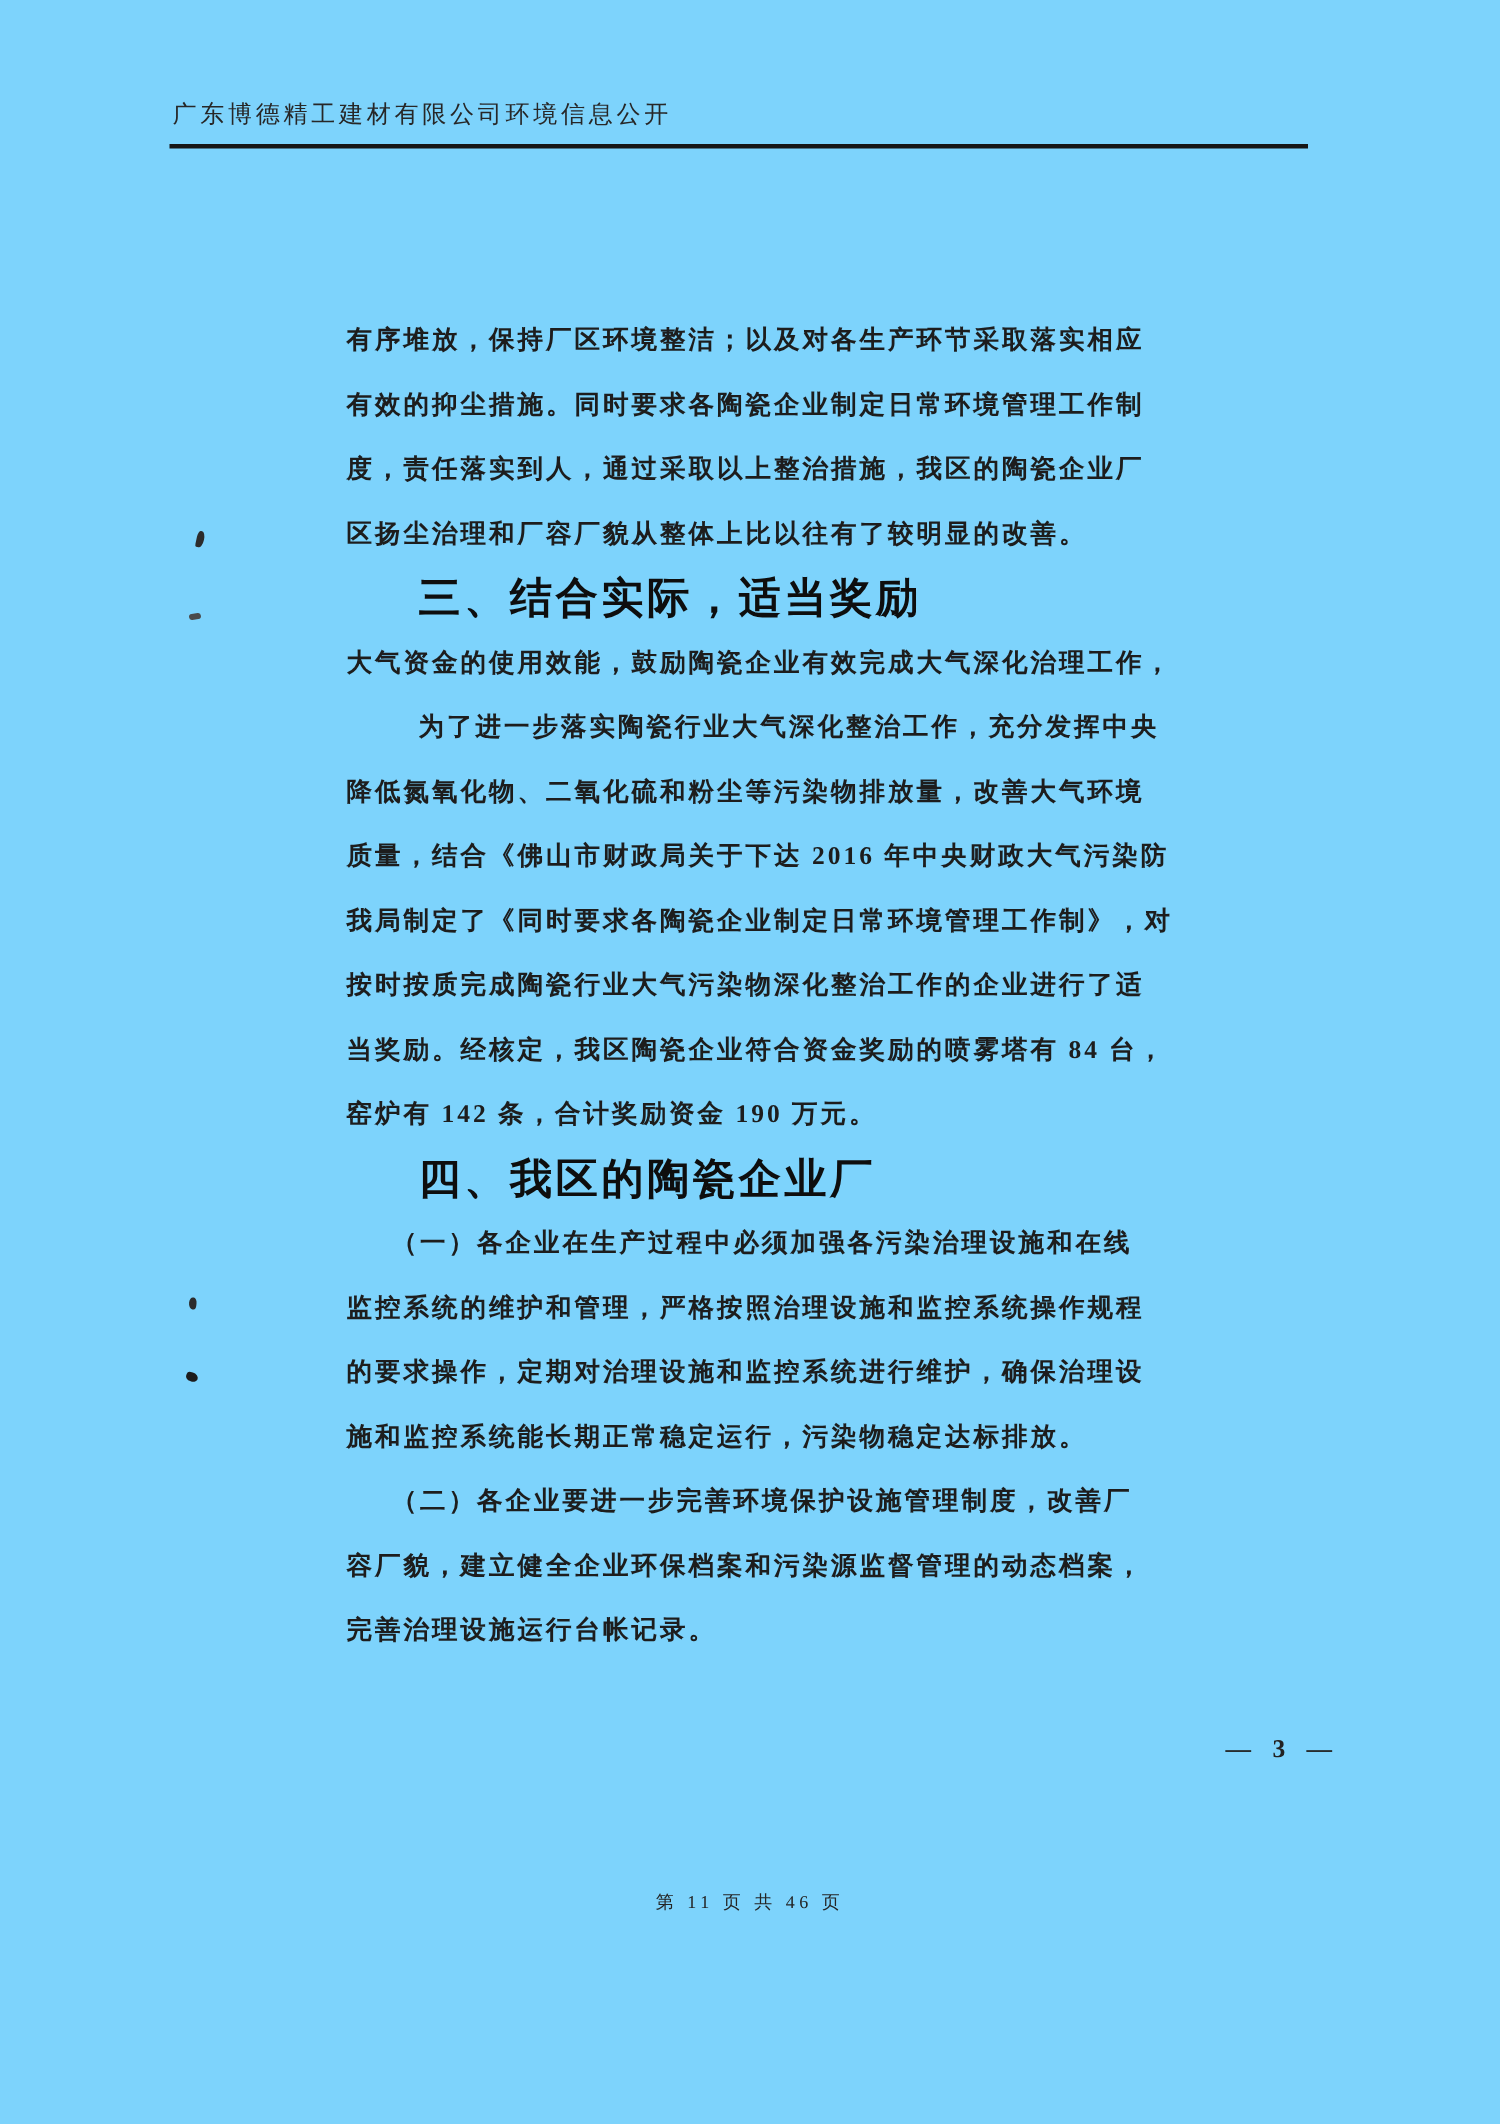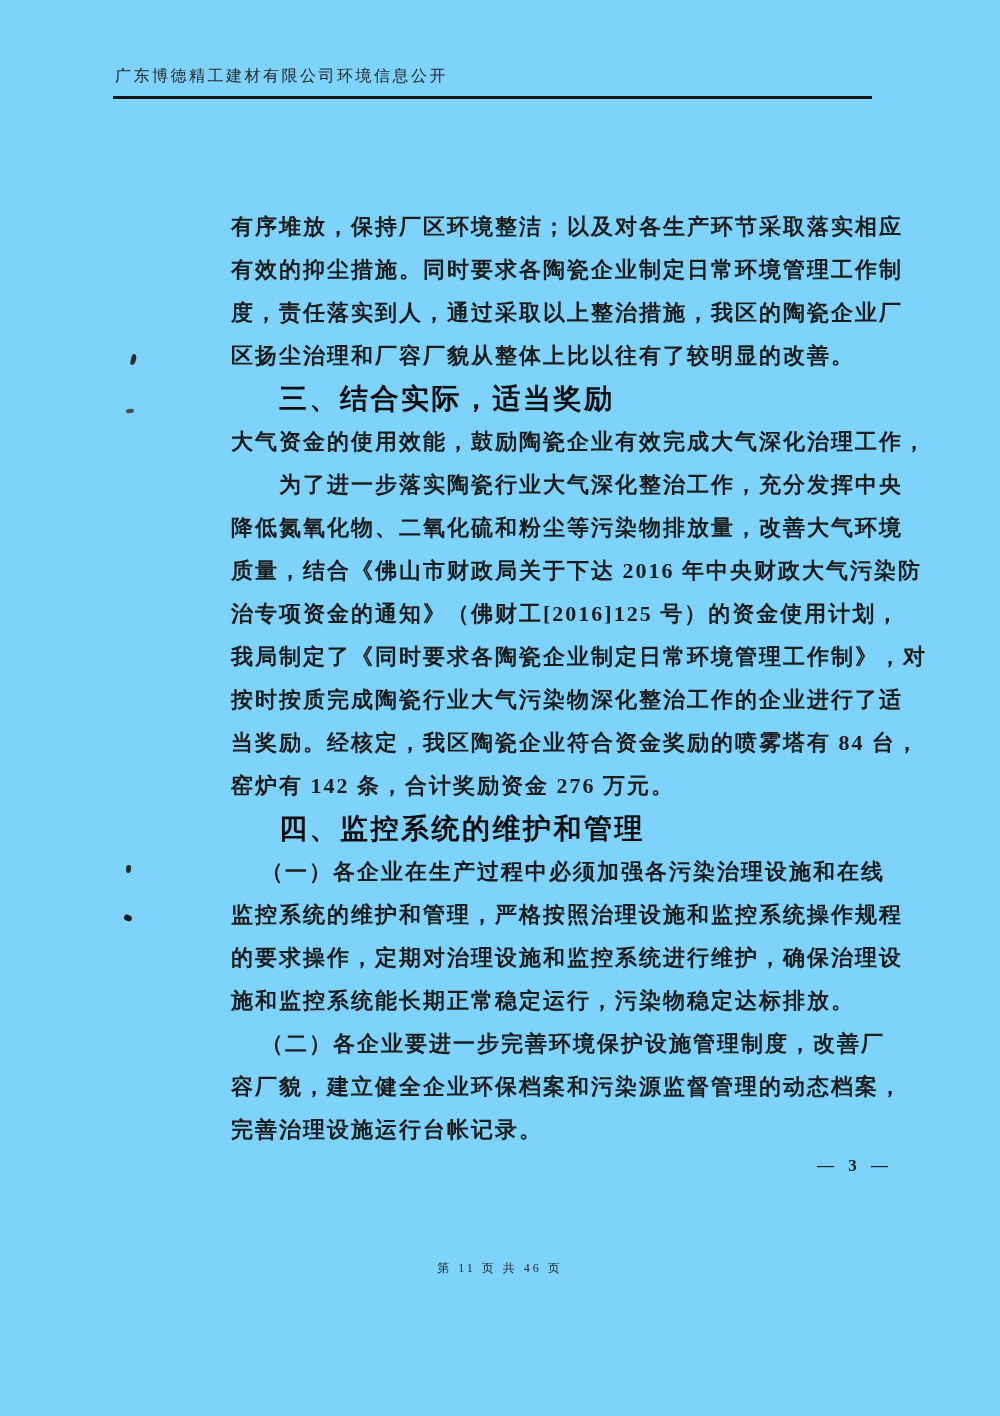--- a/index.html
+++ b/index.html
@@ -36,21 +36,21 @@
   }
   .content {
     position: absolute;
     left: 231px;
     top: 205px;
     width: 655px;
   }
   .line {
     height: 43px;
     line-height: 43px;
-    font-size: 22px;
+    font-size: 17px;
     letter-spacing: 2px;
     font-weight: 600;
     color: #1d1d1d;
     white-space: nowrap;
     font-family: "Liberation Serif", serif;
   }
   .indent-2 { padding-left: 48px; }
   .indent-paren { padding-left: 30px; }
   .heading {
     font-family: "Liberation Sans", sans-serif;
@@ -116,26 +116,25 @@
   <main class="content">
     <div class="line">有序堆放，保持厂区环境整洁；以及对各生产环节采取落实相应</div>
     <div class="line">有效的抑尘措施。同时要求各陶瓷企业制定日常环境管理工作制</div>
     <div class="line">度，责任落实到人，通过采取以上整治措施，我区的陶瓷企业厂</div>
     <div class="line">区扬尘治理和厂容厂貌从整体上比以往有了较明显的改善。</div>
     <div class="line heading indent-2">三、结合实际，适当奖励</div>
     <div class="line">大气资金的使用效能，鼓励陶瓷企业有效完成大气深化治理工作，</div>
     <div class="line indent-2">为了进一步落实陶瓷行业大气深化整治工作，充分发挥中央</div>
     <div class="line">降低氮氧化物、二氧化硫和粉尘等污染物排放量，改善大气环境</div>
     <div class="line">质量，结合《佛山市财政局关于下达 2016 年中央财政大气污染防</div>
-    <div class="line">治专项资金的通知》（佛财工[2016]125 号）的资金使用计划，</div>
     <div class="line">我局制定了《同时要求各陶瓷企业制定日常环境管理工作制》，对</div>
     <div class="line">按时按质完成陶瓷行业大气污染物深化整治工作的企业进行了适</div>
     <div class="line">当奖励。经核定，我区陶瓷企业符合资金奖励的喷雾塔有 84 台，</div>
-    <div class="line">窑炉有 142 条，合计奖励资金 276 万元。</div>
-    <div class="line heading indent-2">四、监控系统的维护和管理</div>
+    <div class="line">窑炉有 142 条，合计奖励资金 190 万元。</div>
+    <div class="line heading indent-2">四、我区的陶瓷企业厂</div>
     <div class="line indent-paren">（一）各企业在生产过程中必须加强各污染治理设施和在线</div>
     <div class="line">监控系统的维护和管理，严格按照治理设施和监控系统操作规程</div>
     <div class="line">的要求操作，定期对治理设施和监控系统进行维护，确保治理设</div>
     <div class="line">施和监控系统能长期正常稳定运行，污染物稳定达标排放。</div>
     <div class="line indent-paren">（二）各企业要进一步完善环境保护设施管理制度，改善厂</div>
     <div class="line">容厂貌，建立健全企业环保档案和污染源监督管理的动态档案，</div>
     <div class="line">完善治理设施运行台帐记录。</div>
   </main>
 
   <div class="page-number">— 3 —</div>

